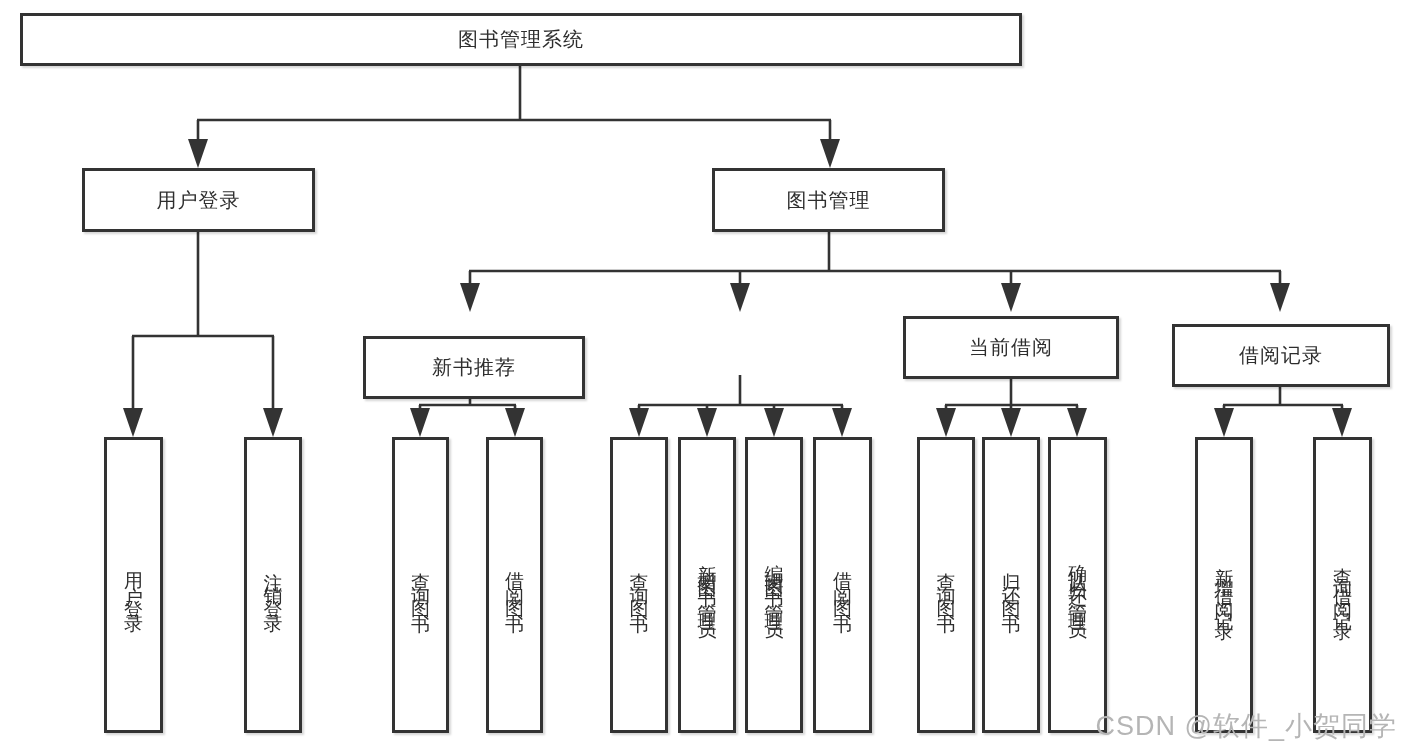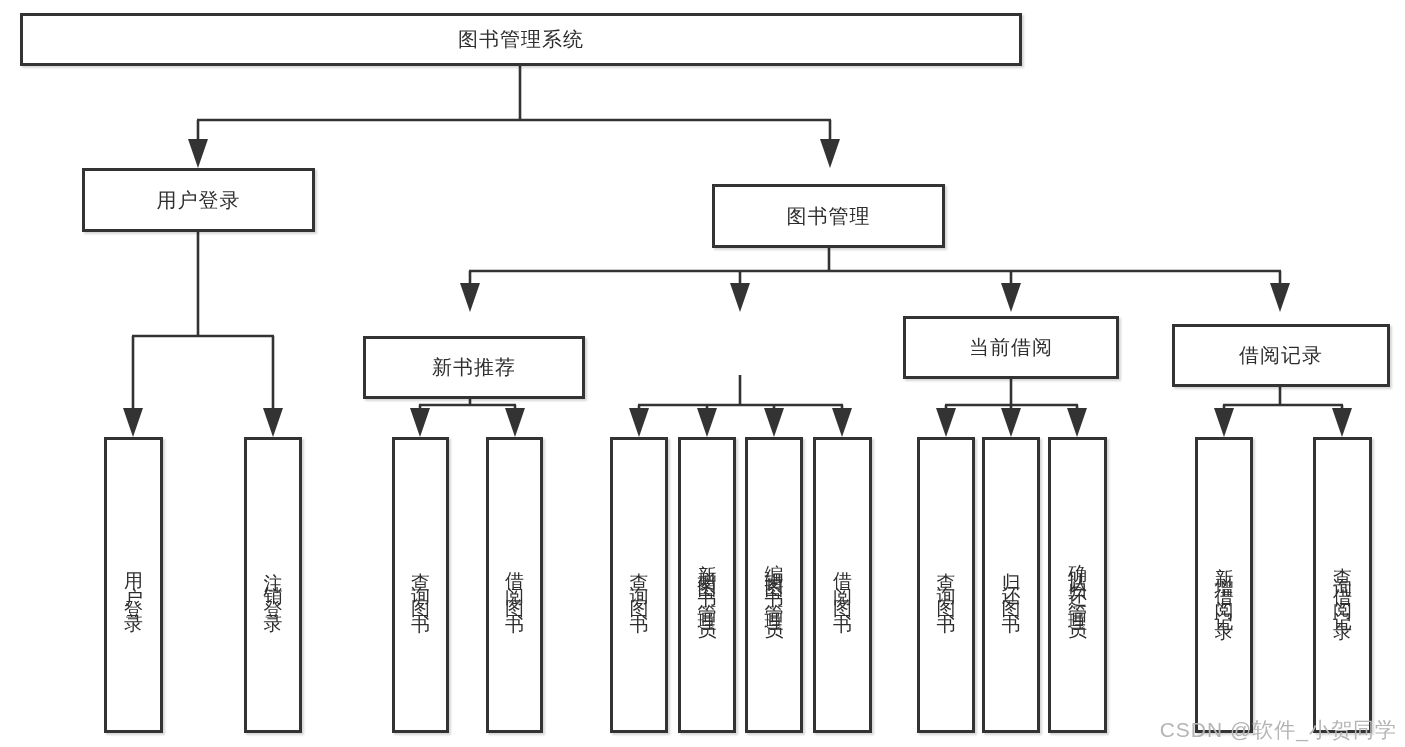--- a/index.html
+++ b/index.html
@@ -25,21 +25,21 @@
     align-items: center;
     justify-content: center;
     font-size: 20px;
     letter-spacing: 1px;
     box-shadow: 2px 2px 2px rgba(0,0,0,0.16);
   }
 
   
   .n-root  { left: 20px;   top: 13px;  width: 1002px; height: 53px; }
   .n-l2-0  { left: 82px;   top: 168px; width: 233px;  height: 64px; }
-  .n-l2-1  { left: 712px;  top: 184px; width: 233px;  height: 64px; }
+  .n-l2-1  { left: 712px;  top: 168px; width: 233px;  height: 64px; }
   .n-l3-0  { left: 363px;  top: 312px; width: 222px;  height: 63px; margin-top: 24px; }
   .n-l3-1  { left: 632px;  top: 312px; width: 216px;  height: 63px; }
   .n-l3-2  { left: 903px;  top: 316px; width: 216px;  height: 63px; }
   .n-l3-3  { left: 1172px; top: 312px; width: 218px;  height: 63px; margin-top: 12px; }
 
   
   .leaf {
     top: 437px;
     height: 296px;
     width: 58px;
@@ -62,21 +62,21 @@
   .lf-9  { left: 917px; }
   .lf-10 { left: 982px; }
   .lf-11 { left: 1048px; width: 59px; }
   .lf-12 { left: 1195px; }
   .lf-13 { left: 1313px; width: 59px; }
 
   .watermark {
     position: absolute;
     right: 8px;
     bottom: 3px;
-    font-size: 21px;
+    font-size: 27px;
     color: var(--wm, #b5b5b5);
     letter-spacing: 1px;
     white-space: nowrap;
   }
 </style>
 </head>
 <body>
 
 <div class="canvas">
 

